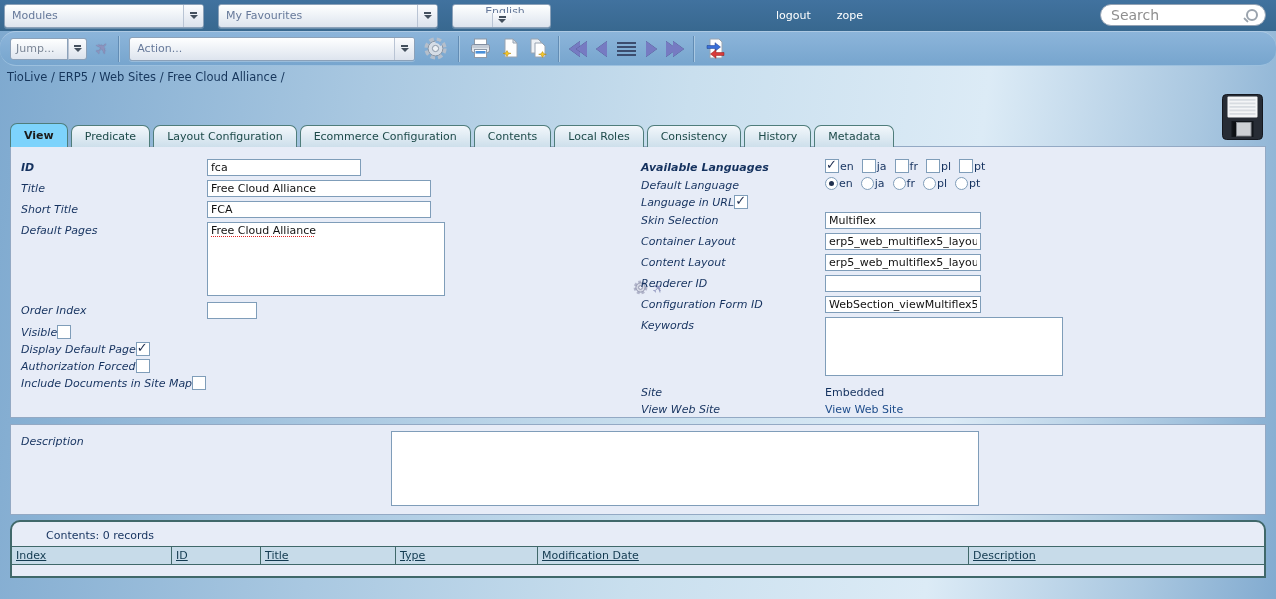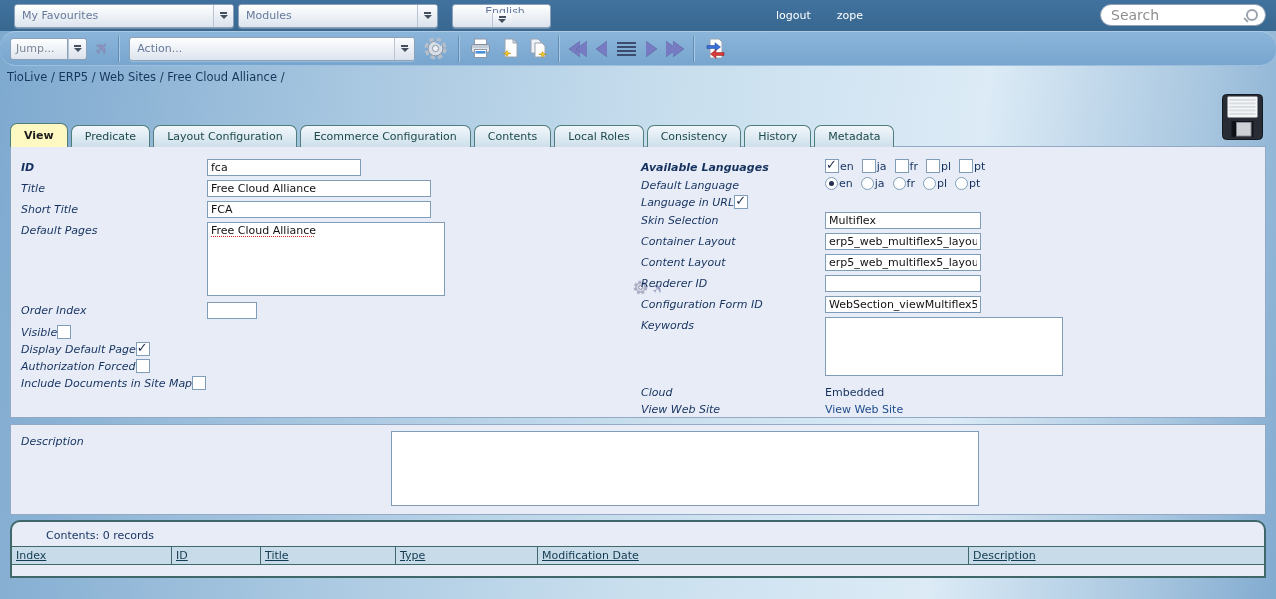--- a/index.html
+++ b/index.html
@@ -44,21 +44,21 @@
   .dbl .tri-r+.tri-r{margin-left:-4px;}
   .dbl .tri-l+.tri-l{margin-left:-4px;}
   .list-ic{width:19px;height:14px;background:repeating-linear-gradient(to bottom,#3c4c6e 0 2px,transparent 2px 4px);}
   
   .breadcrumb{position:absolute;left:7px;top:70px;color:#16365c;font-size:11.5px;cursor:pointer;}
   
   .save{position:absolute;right:13px;top:94px;cursor:pointer;}
   
   .tabrow{position:absolute;left:10px;top:123px;height:24px;display:flex;align-items:flex-end;z-index:3;}
   .tab{height:21px;line-height:21px;padding:0 13px;margin-right:3px;background:linear-gradient(#f2f7fb,#cddfeb);border:1px solid #4f7d7b;border-bottom:none;border-radius:7px 7px 0 0;color:#1d4a49;cursor:pointer;white-space:nowrap;}
-  .tab.active{height:23px;line-height:23px;background:#fef9c3;font-weight:bold;color:#1c1c1c;}
+  .tab.active{height:23px;line-height:23px;background:#7dd3fc;font-weight:bold;color:#1c1c1c;}
   
   .panel{position:absolute;left:10px;width:1256px;background:#e7ecf7;border:1px solid #93a9c4;box-sizing:border-box;z-index:2;}
   .panel-form{top:146px;height:272px;}
   .panel-desc{top:424px;height:91px;}
   .flabel{font-style:italic;color:#15325f;padding-top:2px;white-space:nowrap;}
   .flabel.req{font-weight:bold;}
   .frow{display:grid;grid-template-columns:186px 1fr;margin-bottom:4px;align-items:start;}
   .col-left{position:absolute;left:10px;top:12px;width:606px;}
   .col-right{position:absolute;left:630px;top:12px;width:616px;}
   .col-right .frow{grid-template-columns:184px 1fr;}
@@ -83,31 +83,31 @@
   .contents{position:absolute;left:10px;top:520px;width:1256px;height:58px;background:#e7ecf7;border:2px solid #40686a;border-radius:10px 10px 0 0;box-sizing:border-box;}
   .contents-title{padding:7px 0 4px 34px;color:#15325f;}
   .lb-head{display:grid;grid-template-columns:160px 89px 135px 142px 431px 1fr;background:#c7dbe9;border-top:1px solid #40686a;border-bottom:1px solid #40686a;}
   .lb-head .hc{padding:2px 4px;border-right:1px solid #40686a;color:#123a50;text-decoration:underline;cursor:pointer;white-space:nowrap;overflow:hidden;}
   .lb-head .hc:last-child{border-right:none;}
 </style>
 </head>
 <body>
 
 <div class="topbar">
+  <div class="dd dd-mod">
+    <span class="dd-label">Modules</span>
+    <span class="dd-btn">
+        <span class="sel-arrow">
+          <span class="bar"></span>
+          <span class="tri"></span>
+        </span>
+      </span>
+  </div>
   <div class="dd dd-fav">
     <span class="dd-label">My Favourites</span>
-    <span class="dd-btn">
-        <span class="sel-arrow">
-          <span class="bar"></span>
-          <span class="tri"></span>
-        </span>
-      </span>
-  </div>
-  <div class="dd dd-mod">
-    <span class="dd-label">Modules</span>
     <span class="dd-btn">
         <span class="sel-arrow">
           <span class="bar"></span>
           <span class="tri"></span>
         </span>
       </span>
   </div>
   <div class="dd dd-lang">
     <span class="dd-label">English</span>
     <span class="dd-btn">
@@ -362,21 +362,21 @@
     </div>
     <div class="frow">
       <span class="flabel">Configuration Form ID</span>
       <span><input class="tin" style="width: 148px;" value="WebSection_viewMultiflex5"></span>
     </div>
     <div class="frow" style="margin-bottom:5px;">
       <span class="flabel">Keywords</span>
       <span><textarea class="tarea" style="width: 230px; height: 55px;"></textarea></span>
     </div>
     <div class="frow" style="margin-bottom:2px;">
-      <span class="flabel">Cloud</span>
+      <span class="flabel">Site</span>
       <span class="plain-val">Embedded</span>
     </div>
     <div class="frow">
       <span class="flabel">View Web Site</span>
       <span class="link-val">View Web Site</span>
     </div>
   </div>
 </div>
 
 <div class="panel panel-desc">

